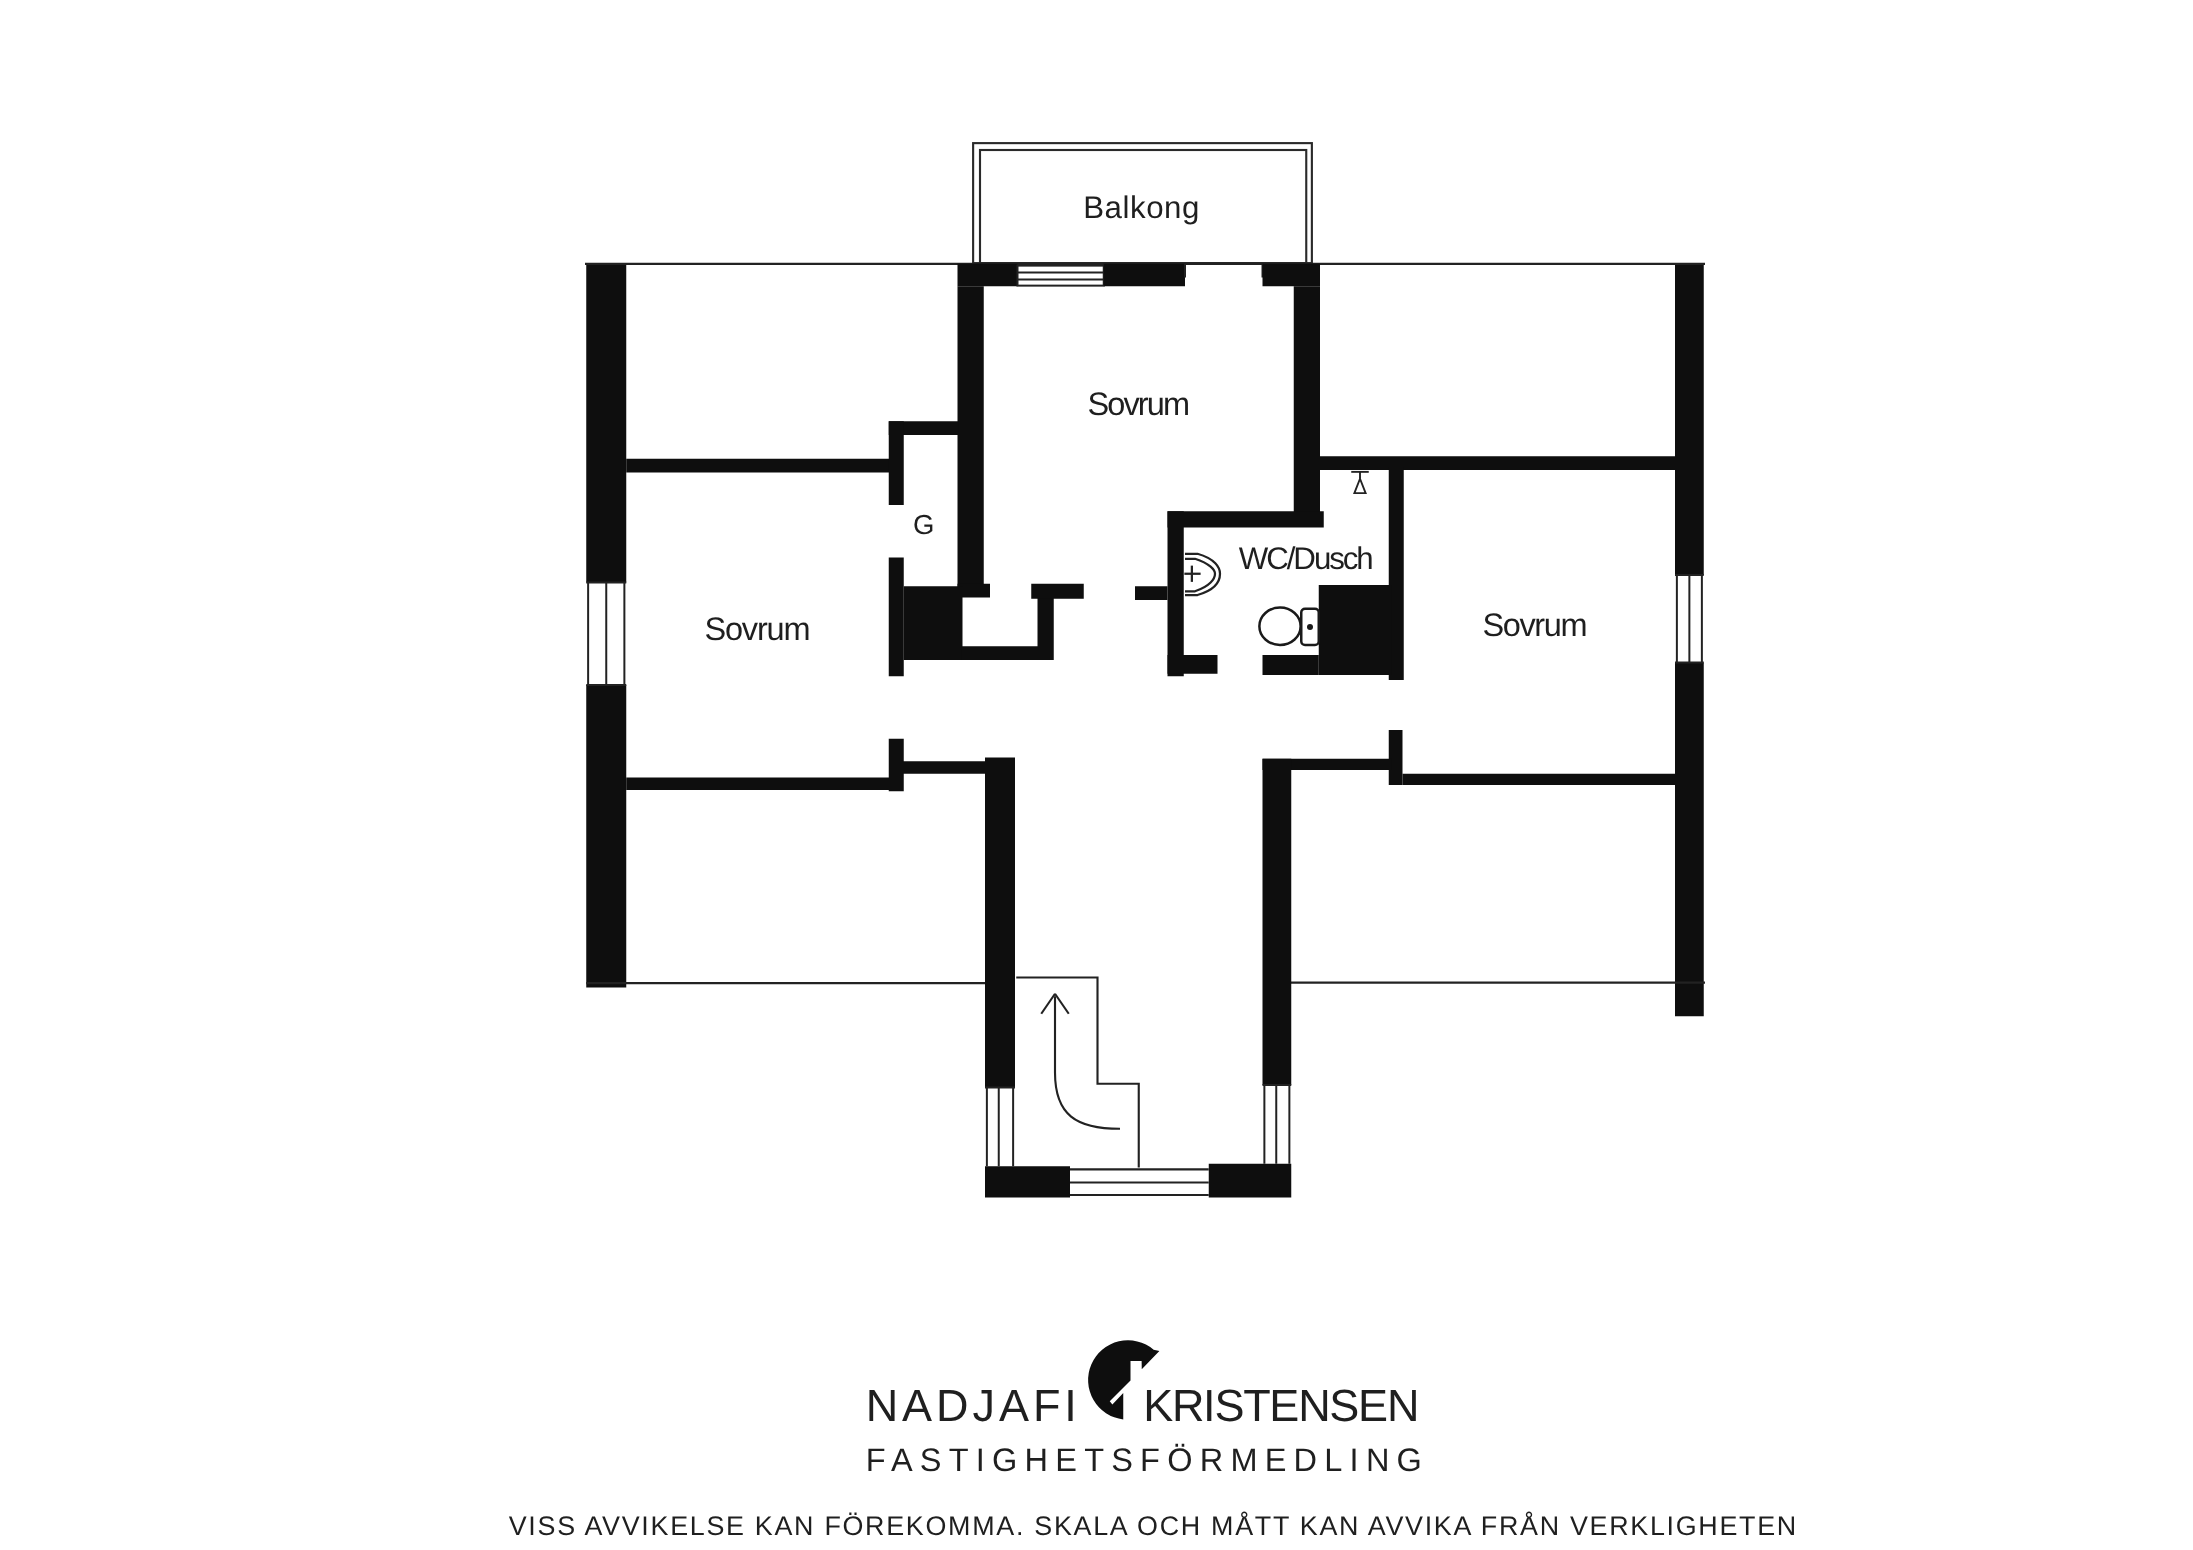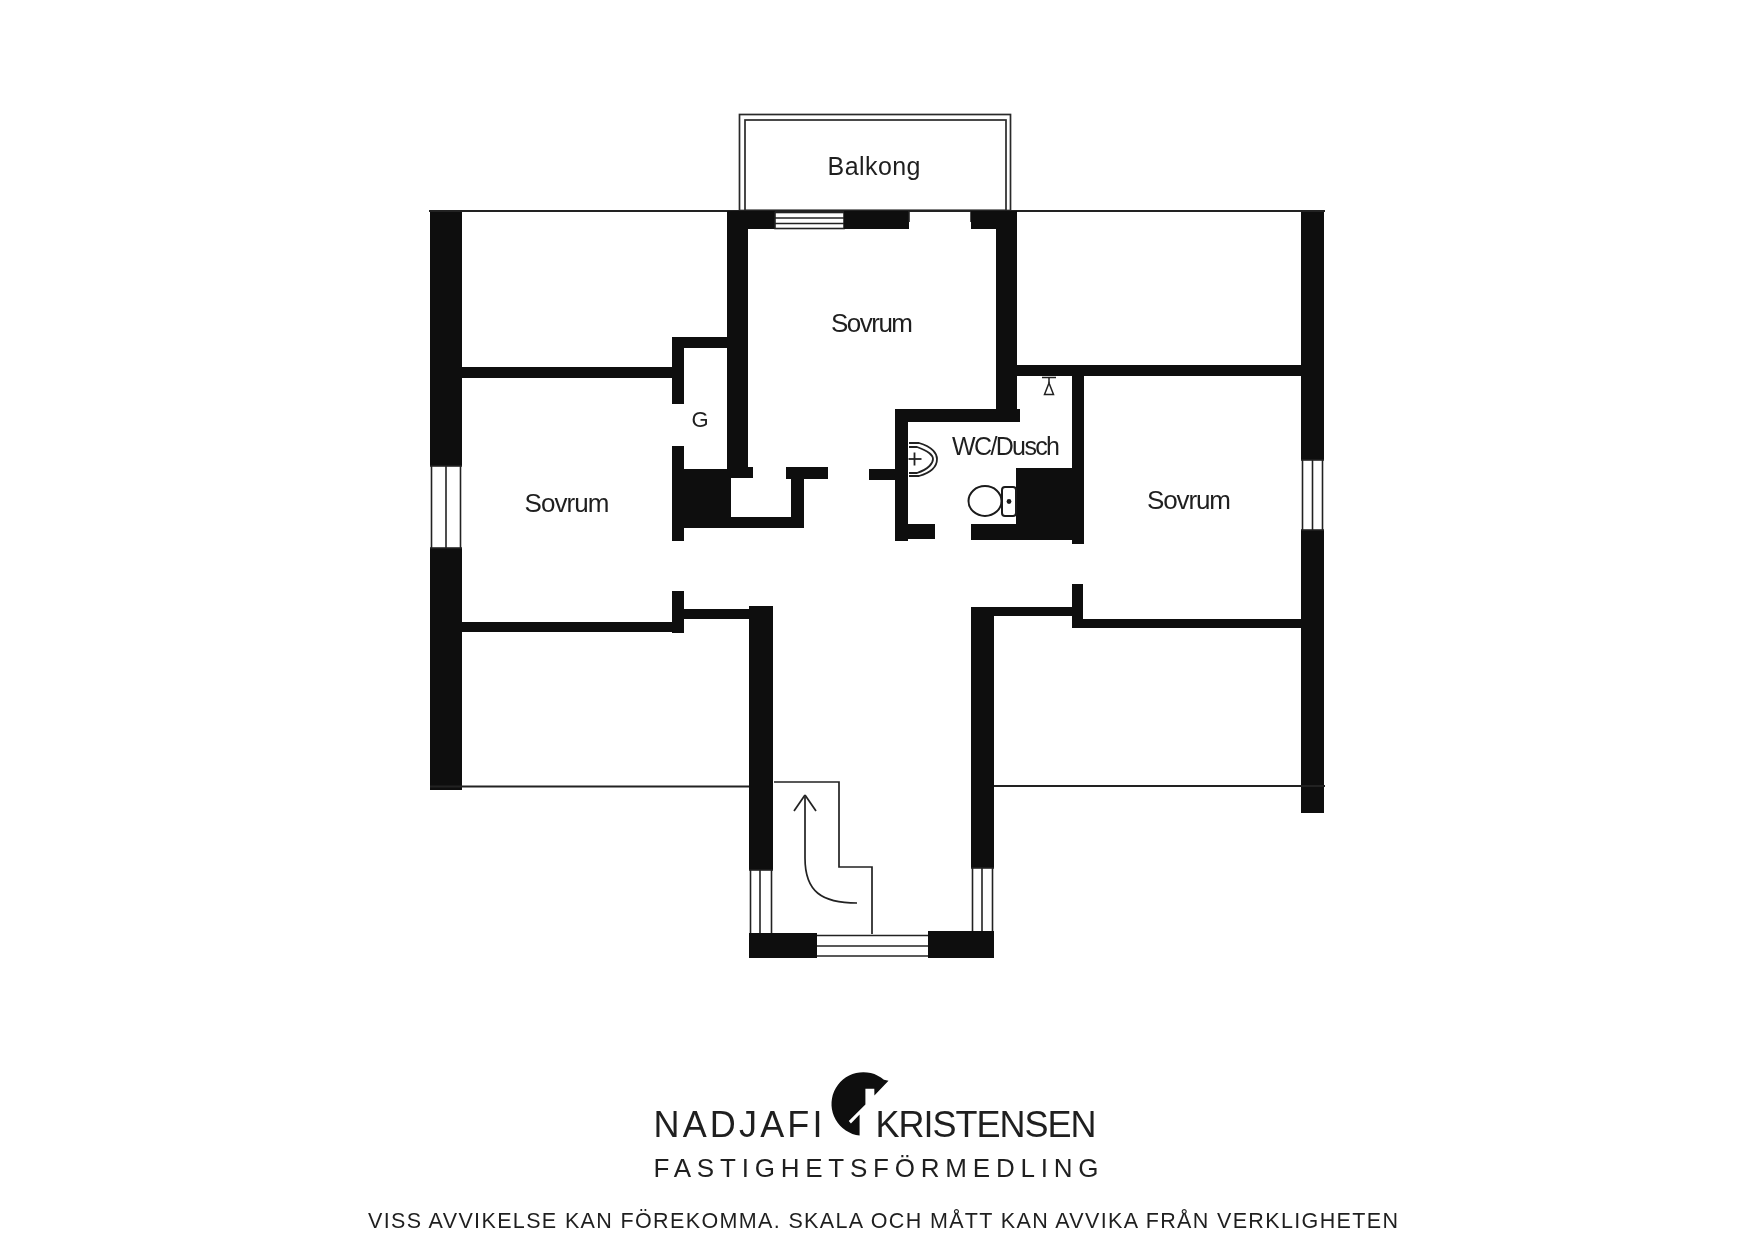--- a/index.html
+++ b/index.html
@@ -1,16 +1,16 @@
 <!DOCTYPE html>
 <html><head>
 <meta charset="utf-8">
 <style>
   html,body{margin:0;padding:0;background:#ffffff;}
-  .wrap{width:1448px;height:1240px;position:relative;background:#ffffff;overflow:hidden;}
+  .wrap{width:1448px;height:1240px;position:relative;background:#ffffff;overflow:hidden;padding-left:39px;}
   svg{display:block;}
   text{font-family:"Liberation Sans", sans-serif;fill:#1f1f1f;}
 </style>
 </head>
 <body>
 <div class="wrap">
 <svg width="1754" height="1240" viewBox="0 0 1754 1240" xmlns="http://www.w3.org/2000/svg">
 
 <rect x="0" y="0" width="1754" height="1240" fill="#ffffff"></rect>
 

